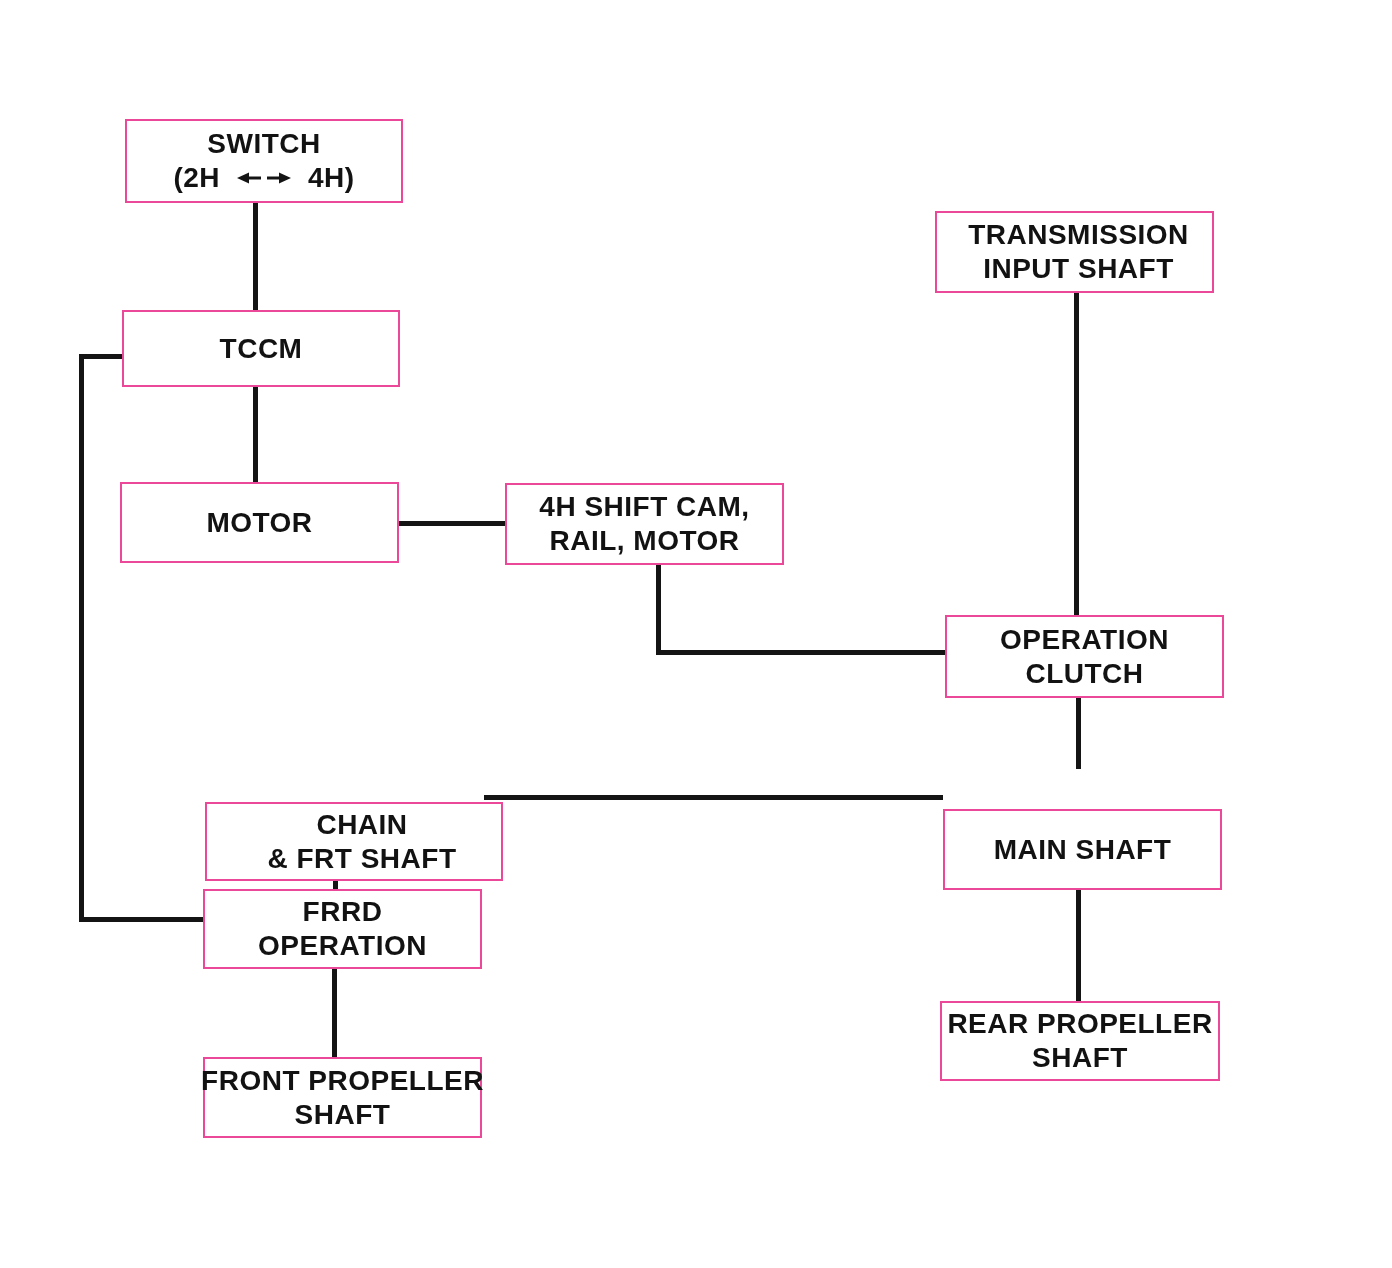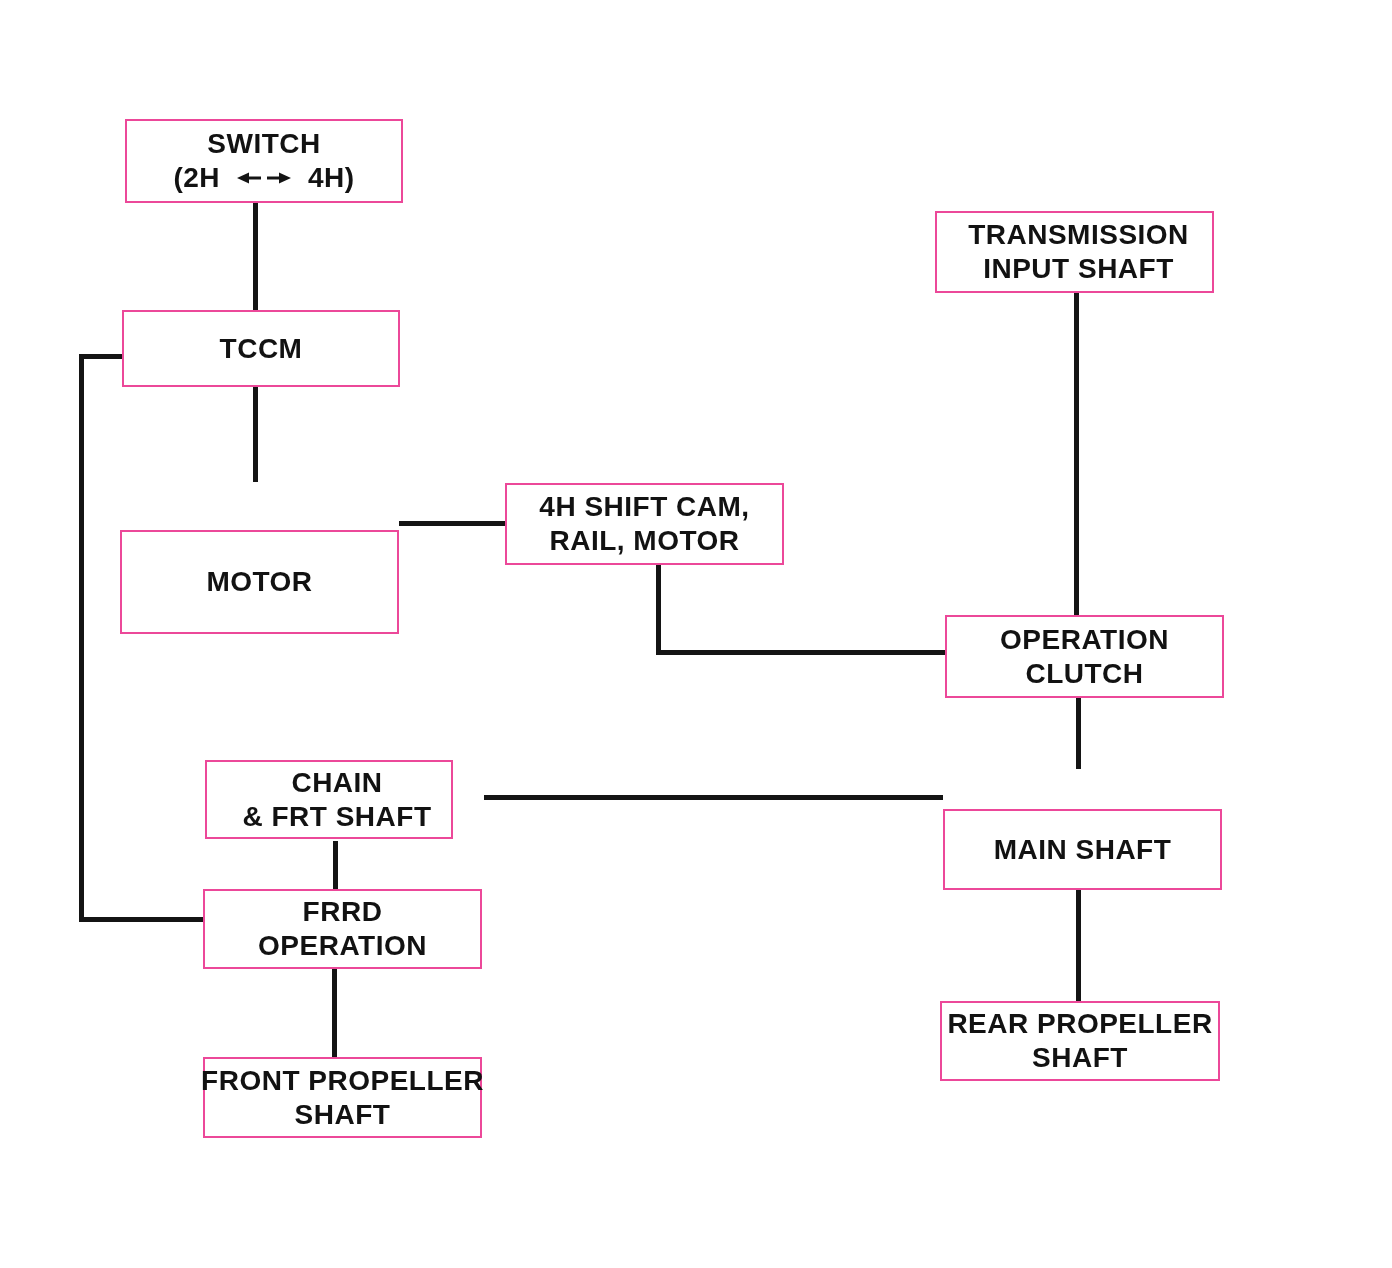--- a/index.html
+++ b/index.html
@@ -69,21 +69,21 @@
         <polygon points="54,7 42,1.5 42,12.5" fill="#141414"></polygon>
       </svg>
       <span class="lbl">4H)</span>
     </span>
   </div>
 
   <div class="node" style="left:122px; top:310px; width:278px; height:77px;">
     <span class="lbl">TCCM</span>
   </div>
 
-  <div class="node" style="left:120px; top:482px; width:279px; height:104px;margin-top:48px;">
+  <div class="node" style="left:120px; top:482px; width:279px; height:81px;">
     <span class="lbl">MOTOR</span>
   </div>
 
   <div class="node" style="left:505px; top:483px; width:279px; height:82px;">
     <span class="lbl">4H SHIFT CAM,</span>
     <span class="lbl">RAIL, MOTOR</span>
   </div>
 
   <div class="node" style="left:935px; top:211px; width:279px; height:82px;padding-left:8px;">
     <span class="lbl">TRANSMISSION</span>
@@ -92,21 +92,21 @@
 
   <div class="node" style="left:945px; top:615px; width:279px; height:83px;">
     <span class="lbl">OPERATION</span>
     <span class="lbl">CLUTCH</span>
   </div>
 
   <div class="node" style="left:943px; top:769px; width:279px; height:81px;margin-top:40px;">
     <span class="lbl">MAIN SHAFT</span>
   </div>
 
-  <div class="node" style="left:205px; top:760px; width:248px; height:79px;padding-left:16px;">
+  <div class="node" style="left:205px; top:802px; width:298px; height:79px;padding-left:16px;">
     <span class="lbl">CHAIN</span>
     <span class="lbl">&amp; FRT SHAFT</span>
   </div>
 
   <div class="node" style="left:203px; top:889px; width:279px; height:80px;">
     <span class="lbl">FRRD</span>
     <span class="lbl">OPERATION</span>
   </div>
 
   <div class="node" style="left:203px; top:1057px; width:279px; height:81px;">

